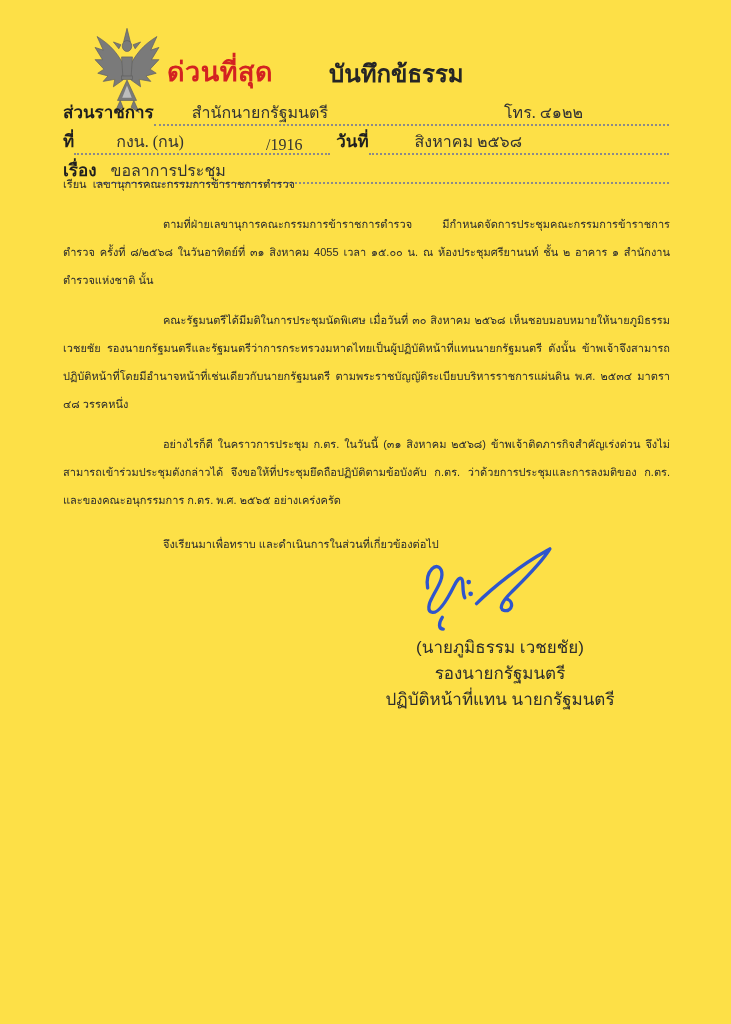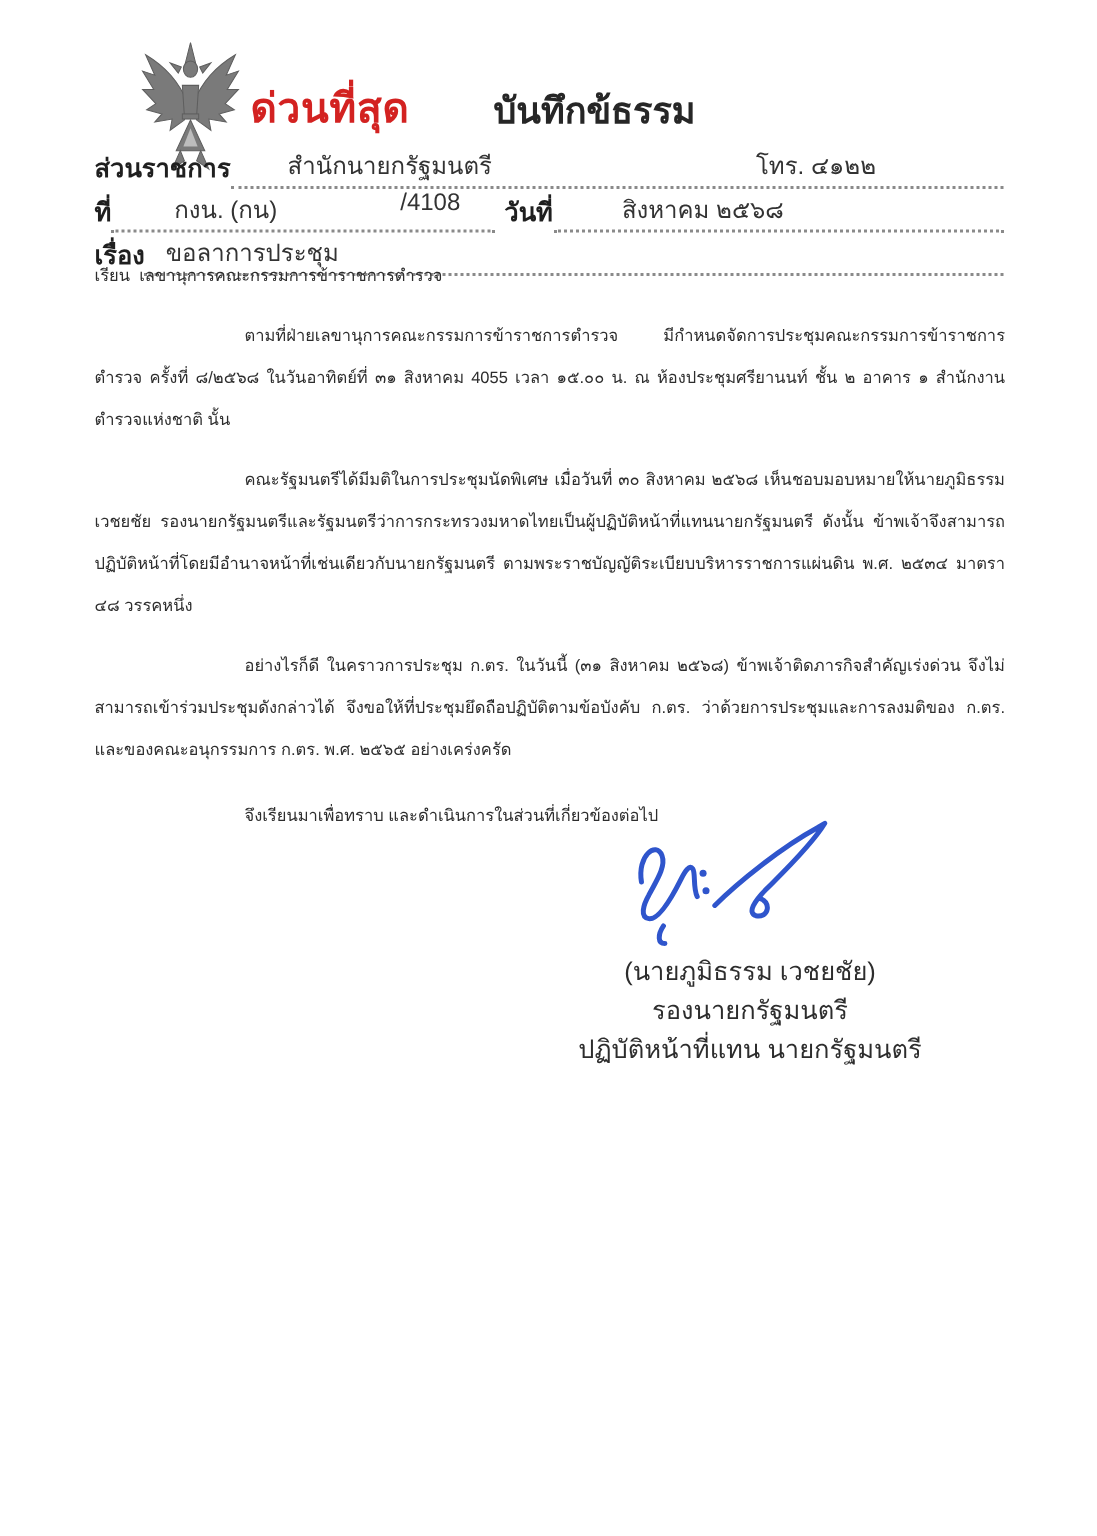--- a/index.html
+++ b/index.html
@@ -1,44 +1,45 @@
 <!DOCTYPE html>
 <html><head>
 <meta charset="utf-8">
 <style>
   * { margin:0; padding:0; box-sizing:border-box; }
   html,body { background:#888; }
   .page {
     position:relative;
     width:731px; height:1024px;
     margin:0 auto;
-    background:#ffffff;
+    background:#fde047;
     font-family:"Liberation Sans", sans-serif;
     color:#2e2e2e;
     overflow:hidden;
   }
   
   .garuda { position:absolute; left:93px; top:26px; width:68px; height:104px; }
   .urgency {
     position:absolute; left:167px; top:50px;
     font-size:27px; font-weight:bold; color:#d32221;
     letter-spacing:0.5px;
   }
   .doc-title {
     position:absolute; left:329px; top:54px;
     font-size:24px; font-weight:bold; color:#262626;
   }
   
   .fields { position:absolute; left:63px; top:97px; width:606px; }
   .frow { display:flex; align-items:flex-end; height:29px; }
   .flabel { font-weight:bold; font-size:17px; color:#1f1f1f; white-space:nowrap; padding-bottom:1px;text-align:right; }
   .fline {
-    display:flex; align-items:flex-start;
+    display:flex; align-items:flex-end;
     border-bottom:2px dotted #8a8a8a;
     height:100%;
+    font-family:Liberation Serif, serif;
   }
   .grow { flex:1 1 auto; }
   .fvalue { font-size:16px; white-space:nowrap; position:relative; bottom:-1px; color:#333; }
   
   .body { position:absolute; left:63px; top:170px; width:607px; font-size:11px; line-height:28px; color:#2d2d2d; }
   .salutation { margin-bottom:8px; }
   .para { text-indent:100px; text-align:justify; margin-top:12px; }
   .closing { text-indent:100px; margin-top:16px; }
   
   .sig-block { position:absolute; left:320px; top:543px; width:360px; text-align:center; }
@@ -87,21 +88,21 @@
       <span class="fline grow">
         <span class="fvalue" style="margin-left:38px">สำนักนายกรัฐมนตรี</span>
         <span class="fvalue" style="margin-left:176px">โทร. ๔๑๒๒</span>
       </span>
     </div>
 
     <div class="frow">
       <span class="flabel">ที่</span>
       <span class="fline" style="width:256px">
         <span class="fvalue" style="margin-left:42px">กงน. (กน)</span>
-        <span class="fvalue" style="margin-left:82px">/4108</span>
+        <span class="fvalue" style="margin-left:82px">/1916</span>
       </span>
       <span class="flabel" style="margin-left:6px">วันที่</span>
       <span class="fline grow">
         <span class="fvalue" style="margin-left:46px">สิงหาคม ๒๕๖๘</span>
       </span>
     </div>
 
     <div class="frow">
       <span class="flabel">เรื่อง</span>
       <span class="fline grow">

